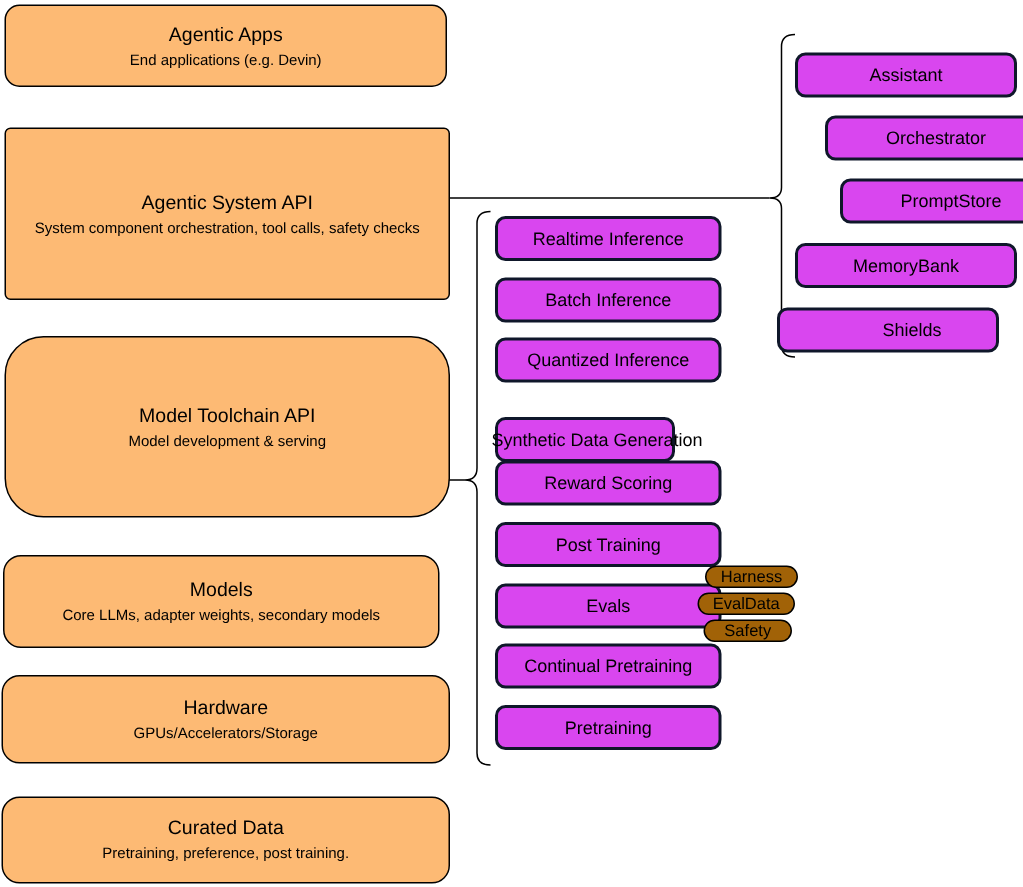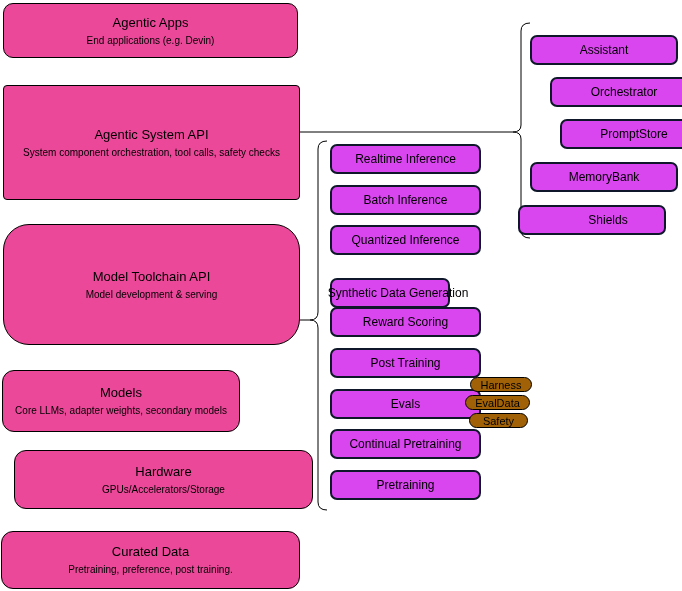--- a/index.html
+++ b/index.html
@@ -14,21 +14,21 @@
   }
   .overlay {
     position: absolute;
     left: 0; top: 0;
     width: 682px; height: 591px;
     pointer-events: none;
   }
   .bigbox {
     position: absolute;
     box-sizing: border-box;
-    background: #ec4899;
+    background: #fdba74;
     border: 1px solid #000000;
     display: flex;
     flex-direction: column;
     align-items: center;
     justify-content: center;
     text-align: center;
     z-index: 2;
   }
   .bigbox .title { font-size: 13px; line-height: 15px; white-space: nowrap; }
   .bigbox .subtitle { font-size: 10px; line-height: 12px; margin-top: 5px; white-space: nowrap; }
@@ -81,25 +81,25 @@
         <div class="subtitle">End applications (e.g. Devin)</div>
       </div>
       <div class="bigbox" style="left: 3px; top: 85px; width: 297px; height: 115px; border-radius: 4px;">
         <div class="title">Agentic System API</div>
         <div class="subtitle">System component orchestration, tool calls, safety checks</div>
       </div>
       <div class="bigbox" style="left: 3px; top: 224px; width: 297px; height: 121px; border-radius: 26px;">
         <div class="title">Model Toolchain API</div>
         <div class="subtitle">Model development &amp; serving</div>
       </div>
-      <div class="bigbox" style="left: 2px; top: 370px; width: 238px; height: 62px; border-radius: 12px;">
+      <div class="bigbox" style="left: 2px; top: 370px; width: 291px; height: 62px; border-radius: 12px;">
         <div class="title">Models</div>
         <div class="subtitle">Core LLMs, adapter weights, secondary models</div>
       </div>
-      <div class="bigbox" style="left: 14px; top: 450px; width: 299px; height: 59px; border-radius: 12px;">
+      <div class="bigbox" style="left: 1px; top: 450px; width: 299px; height: 59px; border-radius: 12px;">
         <div class="title">Hardware</div>
         <div class="subtitle">GPUs/Accelerators/Storage</div>
       </div>
       <div class="bigbox" style="left: 1px; top: 531px; width: 299px; height: 58px; border-radius: 12px;">
         <div class="title">Curated Data</div>
         <div class="subtitle">Pretraining, preference, post training.</div>
       </div>
     </div>
   <div id="toolchain-column">
       <div class="smallbox" style="left: 330px; top: 144px; width: 151px; height: 30px;">Realtime Inference</div>

